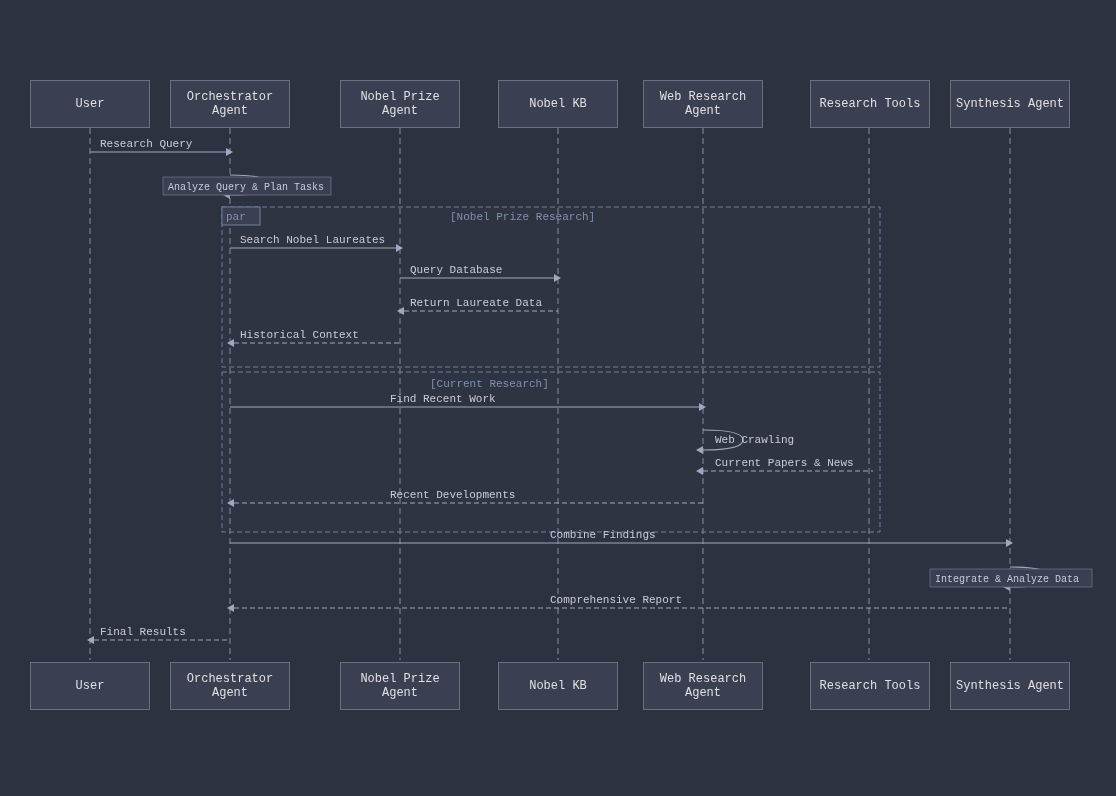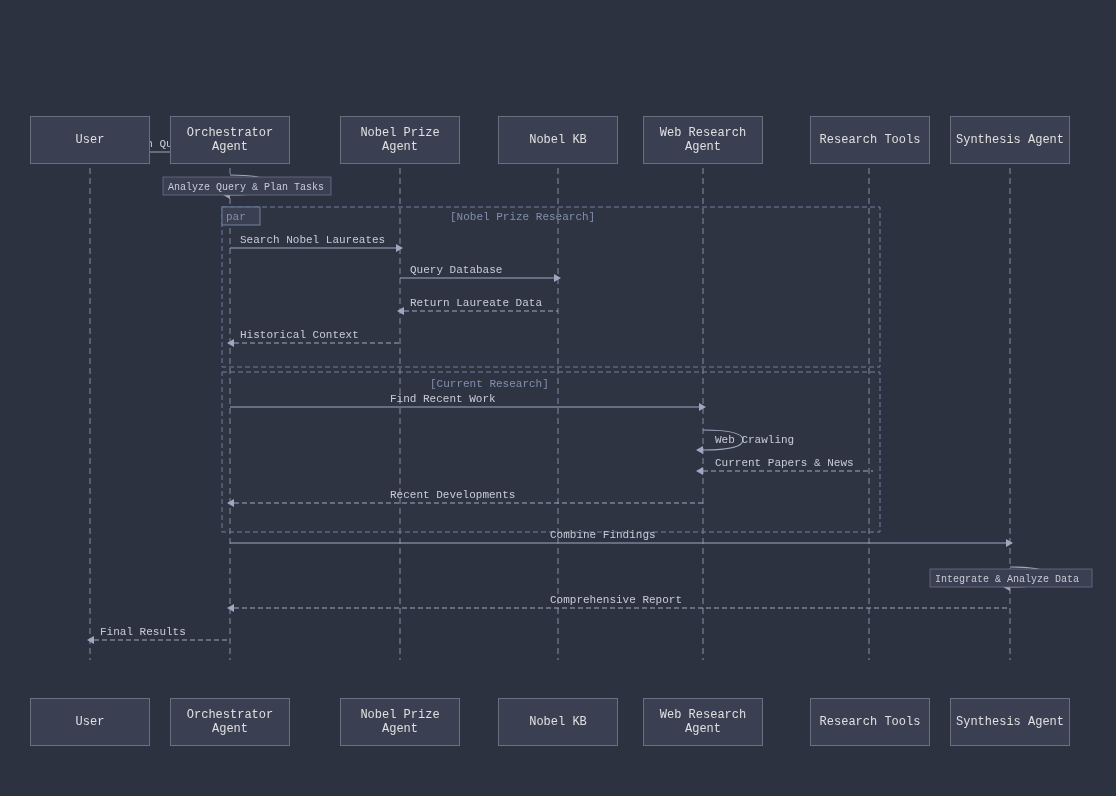--- a/index.html
+++ b/index.html
@@ -22,21 +22,20 @@
       border: 1.5px solid #6b7080;
       color: #e0e0e0;
       font-size: 12px;
       text-align: center;
       display: flex;
       align-items: center;
       justify-content: center;
       padding: 6px 4px;
       width: 120px;
       height: 48px;
-      margin-top: 36px;
     }
     svg.diagram-svg {
       position: absolute;
       top: 0; left: 0;
       width: 1116px;
       height: 796px;
       pointer-events: none;
     }
   </style>
 </head>

